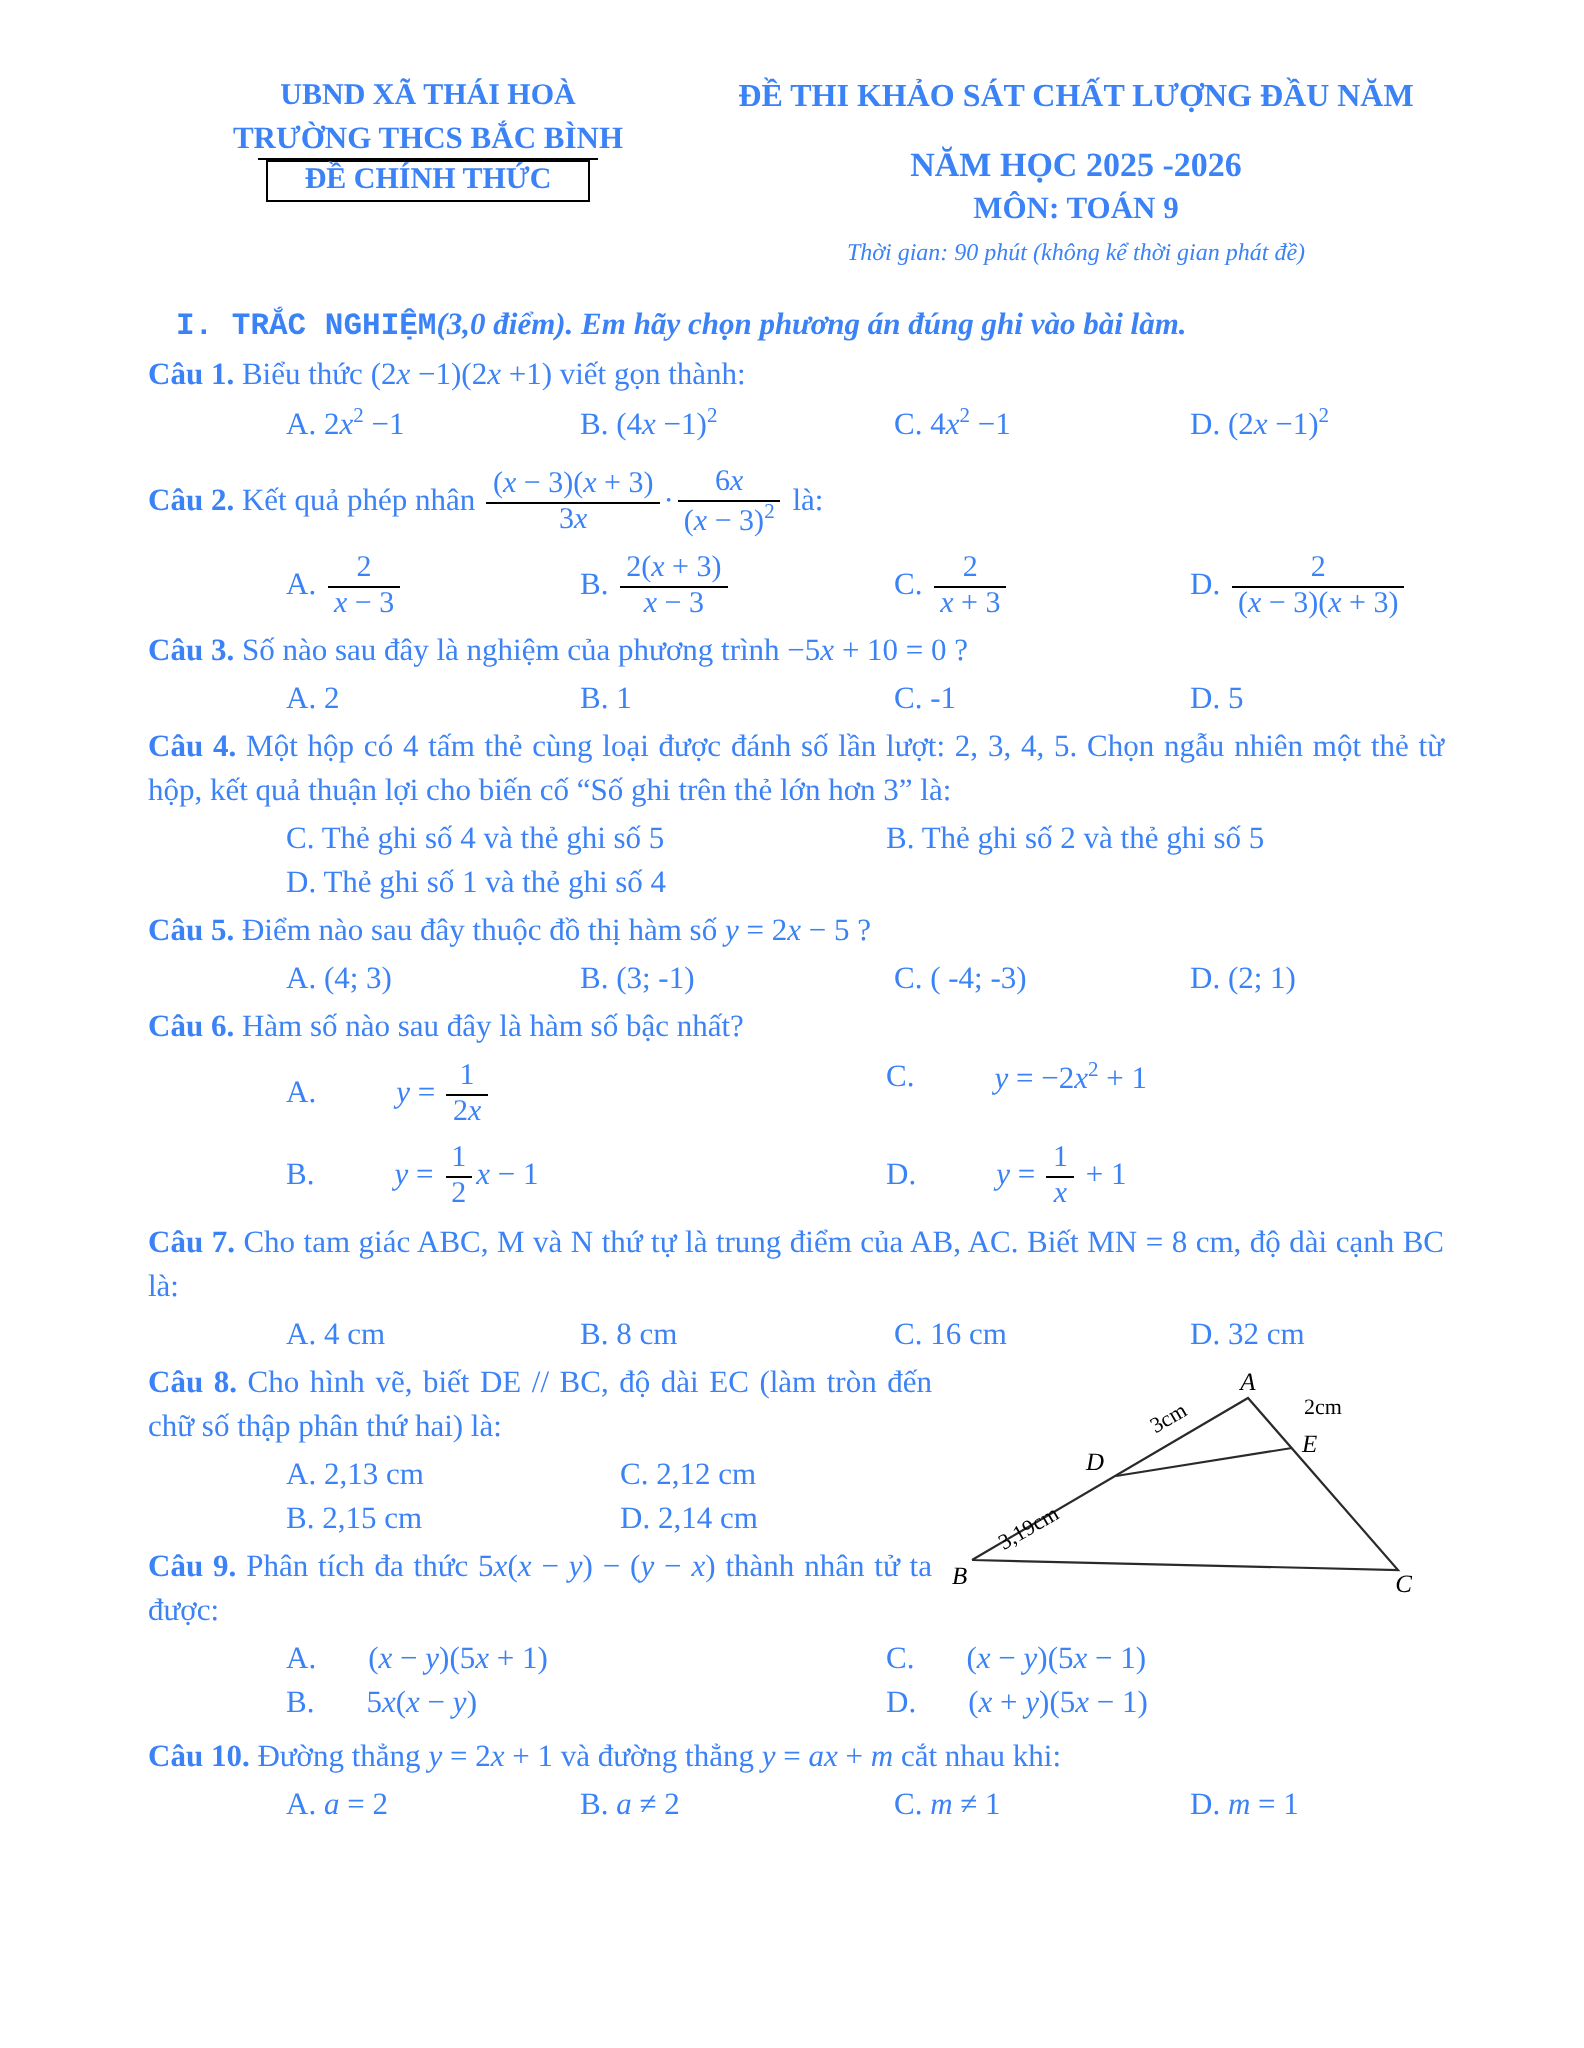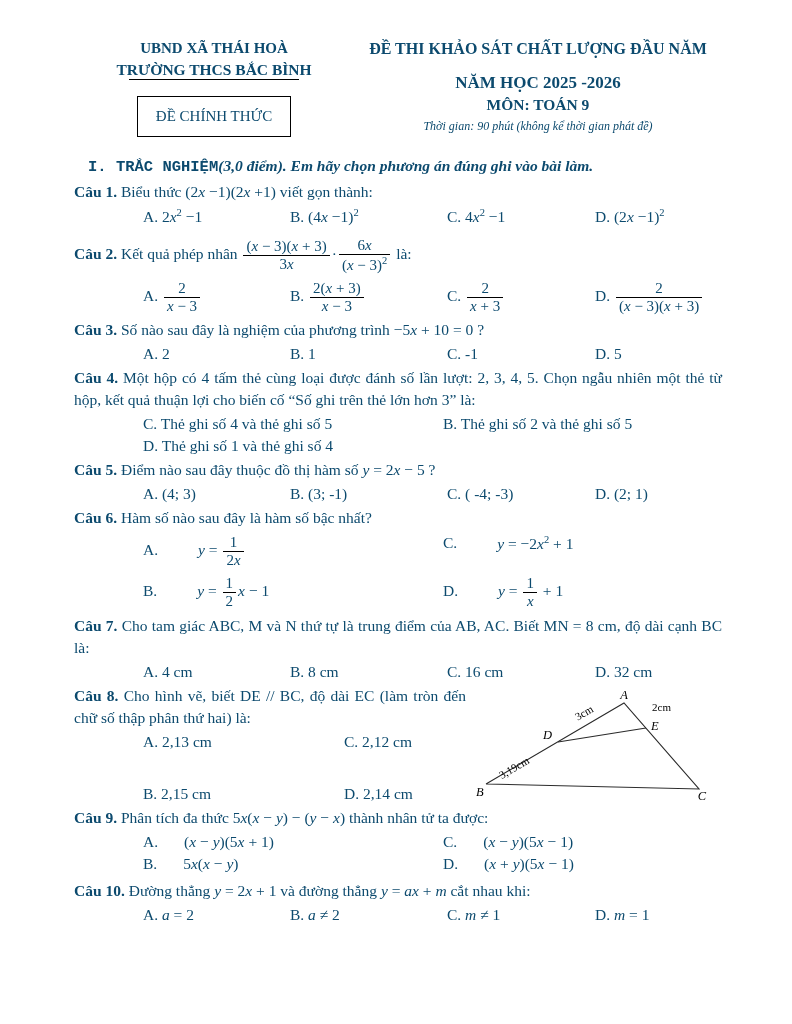--- a/index.html
+++ b/index.html
@@ -1,28 +1,28 @@
 <!DOCTYPE html>
 <html><head>
 <meta charset="utf-8">
 <style>
   * { margin:0; padding:0; box-sizing:border-box; }
   html,body { background:#ffffff; }
   .page {
     width:792px; min-height:1024px; margin:0 auto; background:#fff;
-    font-family:"Liberation Serif", serif; font-size:15.5px; color:#0c4a6e;
+    font-family:"Liberation Serif", serif; font-size:15.5px; color:#3b82f6;
     padding:40px 70px 28px 74px;
   }
   
   .header { display:grid; grid-template-columns:280px 1fr; }
   .h-left { text-align:center; }
   .h-left .l1 { font-weight:bold; font-size:15px; }
   .h-left .l2 { font-weight:bold; font-size:15.5px; margin-top:4px; }
   .underline-bar { width:170px; border-bottom:1.4px solid #000; margin:0 auto; }
-  .exam-box { display:inline-block; border:1.5px solid #000; padding:11px 18px; font-weight:normal; font-size:15px; margin-top:16px; }
+  .exam-box { display:inline-block; border:1.5px solid #000; padding:1px 18px; font-weight:bold; font-size:15px; }
   .h-right { text-align:center; }
   .h-right .r1 { font-weight:bold; font-size:16px; }
   .h-right .r2 { font-weight:bold; font-size:17px; margin-top:15px; }
   .h-right .r3 { font-weight:bold; font-size:15.5px; margin-top:3px; }
   .h-right .r4 { font-style:italic; font-size:12px; margin-top:5px; }
   
   .section-head { margin:20px 0 5px 14px; }
   .section-head .lab { font-weight:bold;font-family:Liberation Mono, monospace; }
   .section-head .desc { font-weight:bold; font-style:italic; }
   
@@ -39,21 +39,21 @@
   .gapA .formula { margin-left:40px; }
   .gapB .formula { margin-left:26px; }
   
   .frac { display:inline-block; vertical-align:middle; text-align:center; line-height:1.12; margin:1px 2px; font-size:15px; }
   .fnum { display:block; padding:0 3px; }
   .fden { display:block; border-top:1.2px solid #000; padding:0 3px; }
   sup { font-size:10.5px; }
   
   .q89wrap::after { content:""; display:block; clear:both; }
   .fig { float:right; width:248px; height:112px; margin:4px 0 0 8px; }
-  .q8 .opts-grid { grid-template-columns:167px 1fr;gap:34px; }
+  .q8 .opts-grid { grid-template-columns:167px 1fr; }
   .ptlabel { font-family:"Liberation Serif", serif; font-style:italic; font-size:12.5px; fill:#000; }
   .mlabel { font-family:"Liberation Serif", serif; font-size:11px; fill:#000; }
 </style>
 </head>
 <body>
 
 <div class="page">
 
   <div class="header">
     <div class="h-left">

